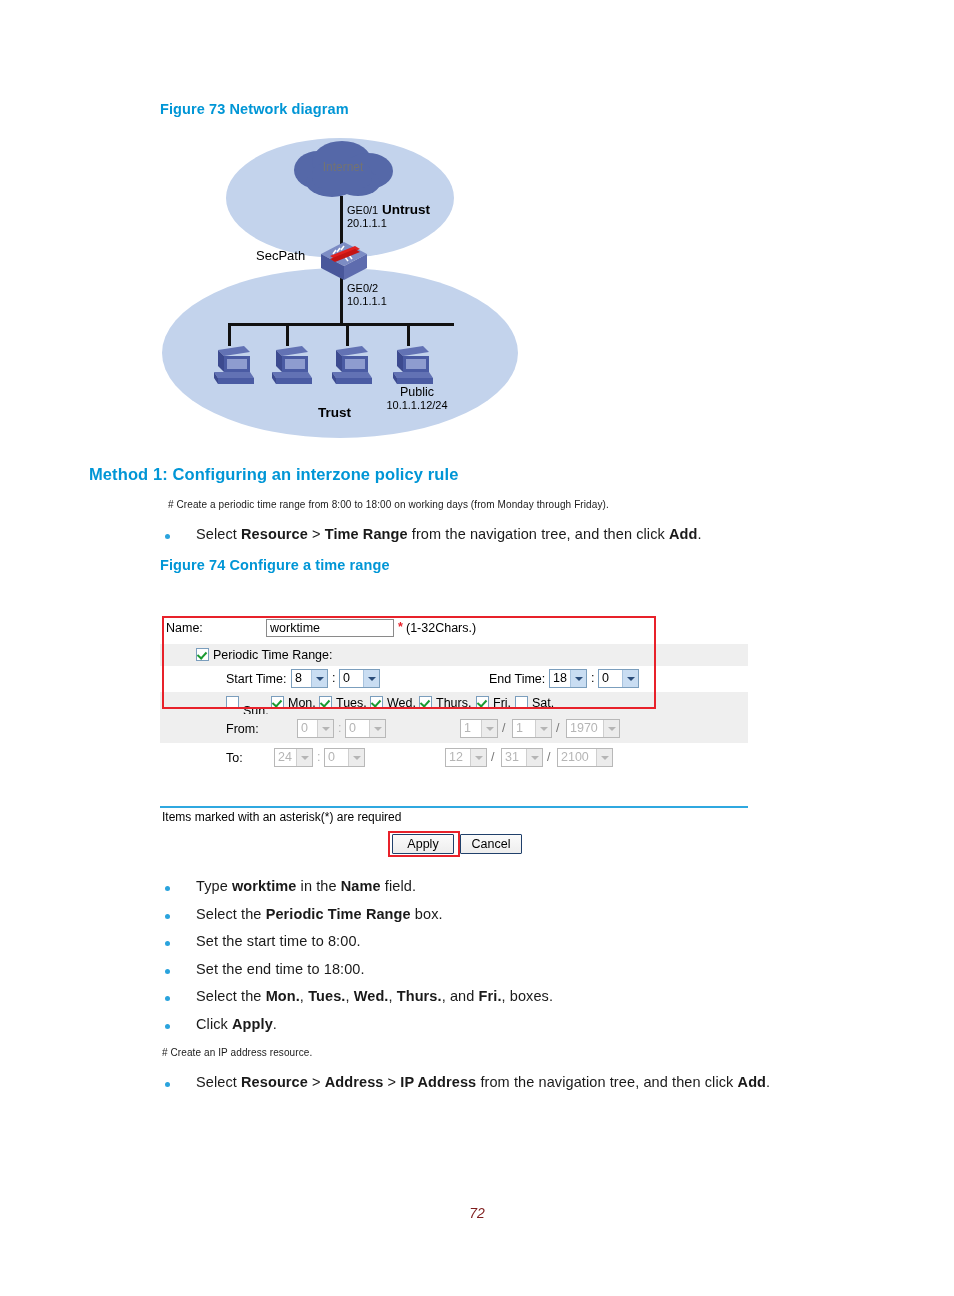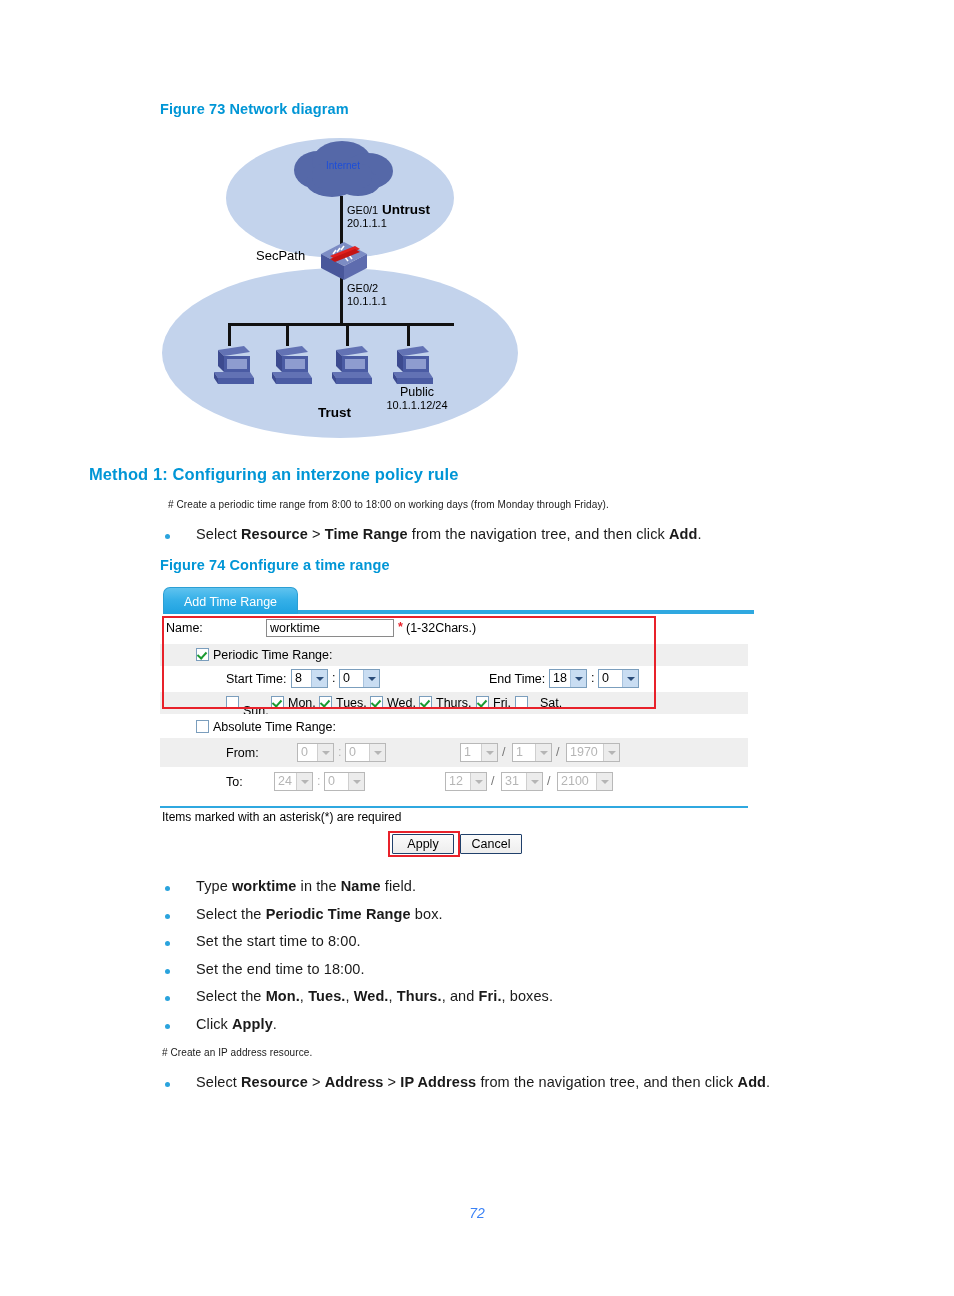--- a/index.html
+++ b/index.html
@@ -57,41 +57,41 @@
     border-radius: 50%;
     background: #2aa3dd;
   }
 
   .page-number {
     position: absolute;
     left: 0; right: 0;
     text-align: center;
     font-size: 14px;
     font-style: italic;
-    color: #3b82f6;
+    color: #7f1d1d;
   }
 
   
   #netdiagram {
     position: absolute;
     left: 160px;
     top: 128px;
     width: 380px;
     height: 320px;
   }
   .zone-ellipse {
     position: absolute;
     background: #c3d3ec;
     border-radius: 50%;
   }
   .cloud-wrap { position: absolute; }
   .cloud-label {
     position: absolute;
-    color: #1d4ed8;
-    font-size: 10px;
+    color: #737373;
+    font-size: 12px;
     font-family: "Liberation Sans", sans-serif;
     white-space: nowrap;
     z-index: 5;
   }
   .zone-label {
     position: absolute;
     font-weight: bold;
     font-size: 13.5px;
     color: #000;
     white-space: nowrap;
@@ -434,26 +434,20 @@
 
 <div class="bullet-dot" style="left:165px; top:534px;"></div>
 <div class="bullet-row" style="left:196px; top:526px;">
   <span>Select </span><b>Resource</b><span> &gt; </span><b>Time Range</b><span> from the navigation tree, and then click </span><b>Add</b><span>.</span>
 </div>
 
 <div class="fig-caption" style="left:160px; top:557px;">Figure 74 Configure a time range</div>
 
 <div id="timerange-form">
 
-  <div class="tab-strip">
-    <div class="tab-active">
-      <div class="tab-active-label">Add Time Range</div>
-    </div>
-    <div class="tab-underline"></div>
-  </div>
 
   <div class="form-body">
 
     <div class="form-row row-white" style="height:30px;">
       <div class="lbl" style="left:6px; top:7px;">Name:</div>
       <div class="textbox" style="left:106px; top:5px; width:128px;">worktime</div>
       <div class="lbl asterisk" style="left:238px; top:6px;">*</div>
       <div class="lbl" style="left:246px; top:7px;">(1-32Chars.)</div>
     </div>
 
@@ -493,27 +487,23 @@
       <div class="lbl" style="left:128px; top:4px;">Mon.</div>
       <div class="cbox checked" style="left:159px; top:4px;"></div>
       <div class="lbl" style="left:176px; top:4px;">Tues.</div>
       <div class="cbox checked" style="left:210px; top:4px;"></div>
       <div class="lbl" style="left:227px; top:4px;">Wed.</div>
       <div class="cbox checked" style="left:259px; top:4px;"></div>
       <div class="lbl" style="left:276px; top:4px;">Thurs.</div>
       <div class="cbox checked" style="left:316px; top:4px;"></div>
       <div class="lbl" style="left:333px; top:4px;">Fri.</div>
       <div class="cbox" style="left:355px; top:4px;"></div>
-      <div class="lbl" style="left:372px; top:4px;margin-left:8px;">Sat.</div>
+      <div class="lbl" style="left:372px; top:4px;">Sat.</div>
     </div>
 
-    <div class="form-row row-white" style="height:24px;">
-      <div class="cbox" style="left:36px; top:6px;"></div>
-      <div class="lbl" style="left:53px; top:6px;">Absolute Time Range:</div>
-    </div>
 
     <div class="form-row row-gray" style="height:29px;">
       <div class="lbl lbl-dim" style="left:66px; top:8px; color:#000;">From:</div>
       <div class="sel disabled" style="left:137px; top:5px; width:37px;">
         <span class="sel-val">0</span>
         <span class="sel-arrow"></span>
       </div>
       <div class="colon colon-dim" style="left:178px; top:7px;">:</div>
       <div class="sel disabled" style="left:185px; top:5px; width:41px;">
         <span class="sel-val">0</span>

